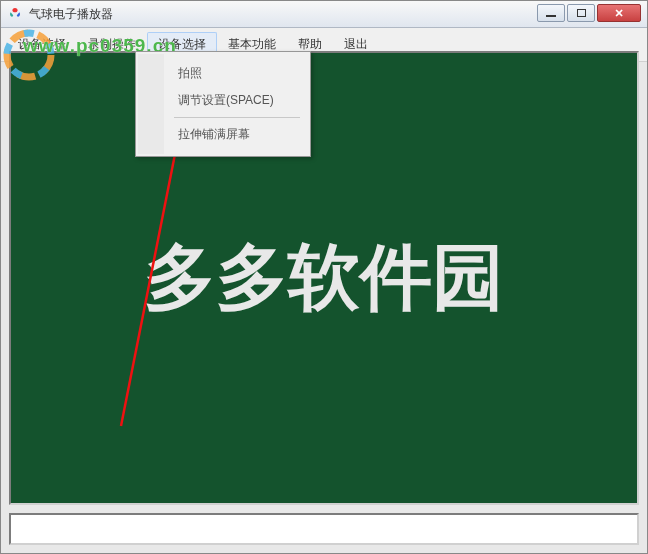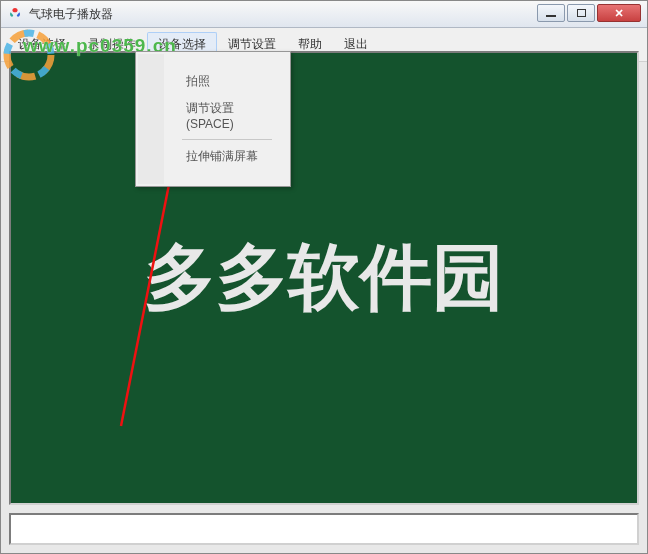--- a/index.html
+++ b/index.html
@@ -87,25 +87,25 @@
       position: absolute;
       bottom: 8px; left: 8px; right: 8px;
       height: 32px;
       background: #fff;
       border: 2px inset #d0d0d0;
     }
     .dropdown-menu {
       position: absolute;
       top: 50px;
       left: 134px;
-      width: 156px;
+      width: 176px;
       background: #f0f0f0;
       border: 1px solid #979797;
       box-shadow: 2px 2px 4px rgba(0,0,0,0.25);
-      padding: 16px;
+      padding: 8px;
       z-index: 100;
     }
     .dropdown-left-strip {
       position: absolute;
       left: 2px; top: 2px; bottom: 2px;
       width: 26px;
       background: #e9e9e9;
     }
     .dropdown-item {
       position: relative;
@@ -180,21 +180,21 @@
     <div class="win-btn close">
         <span class="close-glyph">✕</span>
       </div>
   </div>
 </div>
 
 <div class="menubar">
   <span class="menu-item">设备选择</span>
   <span class="menu-item">录制操作</span>
   <span class="menu-item active">设备选择</span>
-  <span class="menu-item">调节设置</span>
+  <span class="menu-item">基本功能</span>
   <span class="menu-item">帮助</span>
   <span class="menu-item">退出</span>
 </div>
 
 <div class="client-area">
   <div class="watermark-2">多多软件园</div>
 </div>
 
 <div class="status-area"></div>
 

